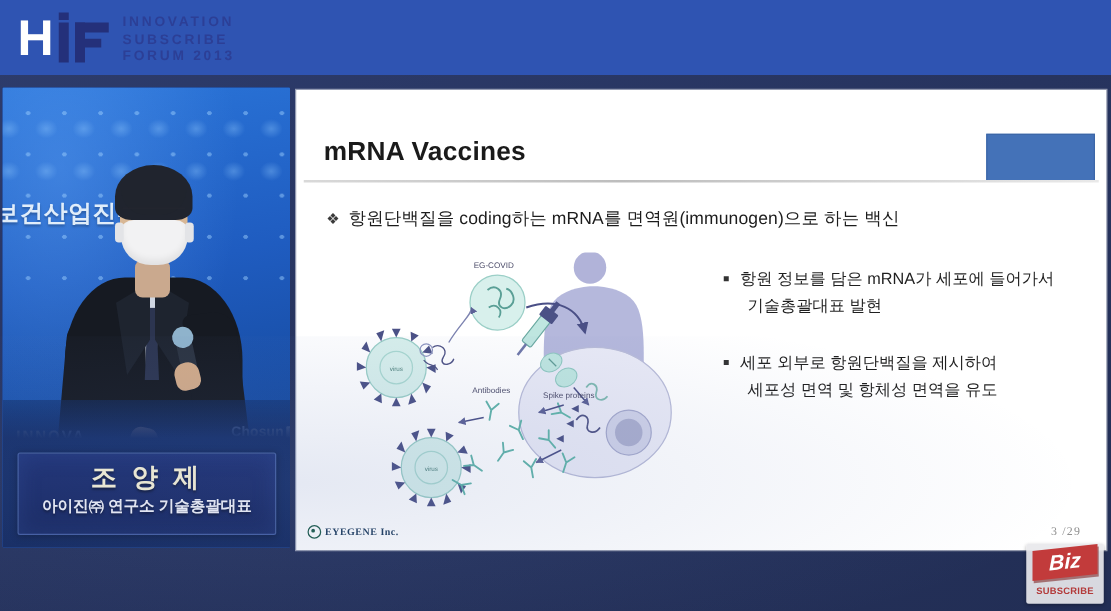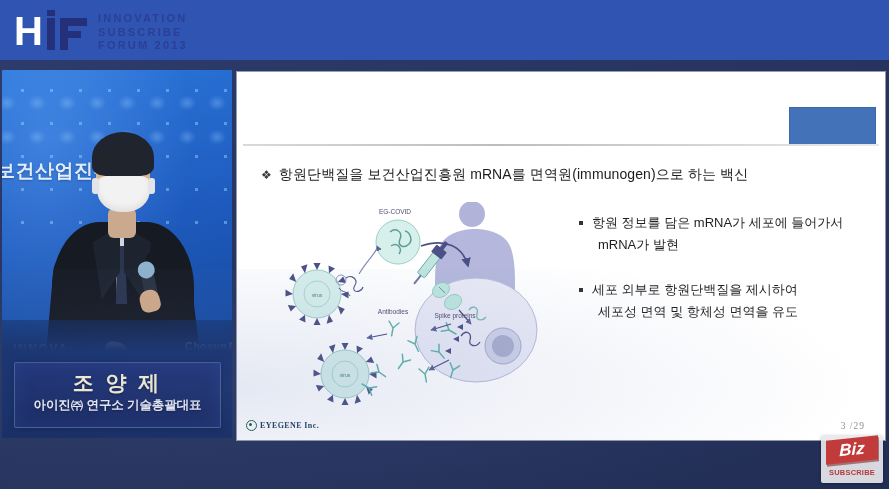--- a/index.html
+++ b/index.html
@@ -610,28 +610,29 @@
 
   <div class="name-plate">
     <div class="sp-name">조 양 제</div>
     <div class="sp-title">아이진㈜ 연구소 기술총괄대표</div>
   </div>
 
   <div class="slide">
 
     <div class="blue-box"></div>
 
+    <div class="slide-title">mRNA Vaccines</div>
     <div class="slide-rule"></div>
 
-    <div class="slide-bullet-main"><span class="dia">❖</span><span>항원단백질을 보건산업진흥원 mRNA를 면역원(immunogen)으로 하는 백신</span></div>
+    <div class="slide-bullet-main"><span class="dia">❖</span><span>항원단백질을 coding하는 mRNA를 면역원(immunogen)으로 하는 백신</span></div>
 
     <div class="right-bullets">
       <div class="rb-item">
         <span>항원 정보를 담은 mRNA가 세포에 들어가서</span>
-        <span class="rb-l2">mRNA가 발현</span>
+        <span class="rb-l2">기술총괄대표 발현</span>
       </div>
       <div class="rb-item">
         <span>세포 외부로 항원단백질을 제시하여</span>
         <span class="rb-l2">세포성 면역 및 항체성 면역을 유도</span>
       </div>
     </div>
 
     <div class="diagram">
       <svg width="300" height="208" viewBox="0 0 300 208" xmlns="http://www.w3.org/2000/svg">
         <defs>

